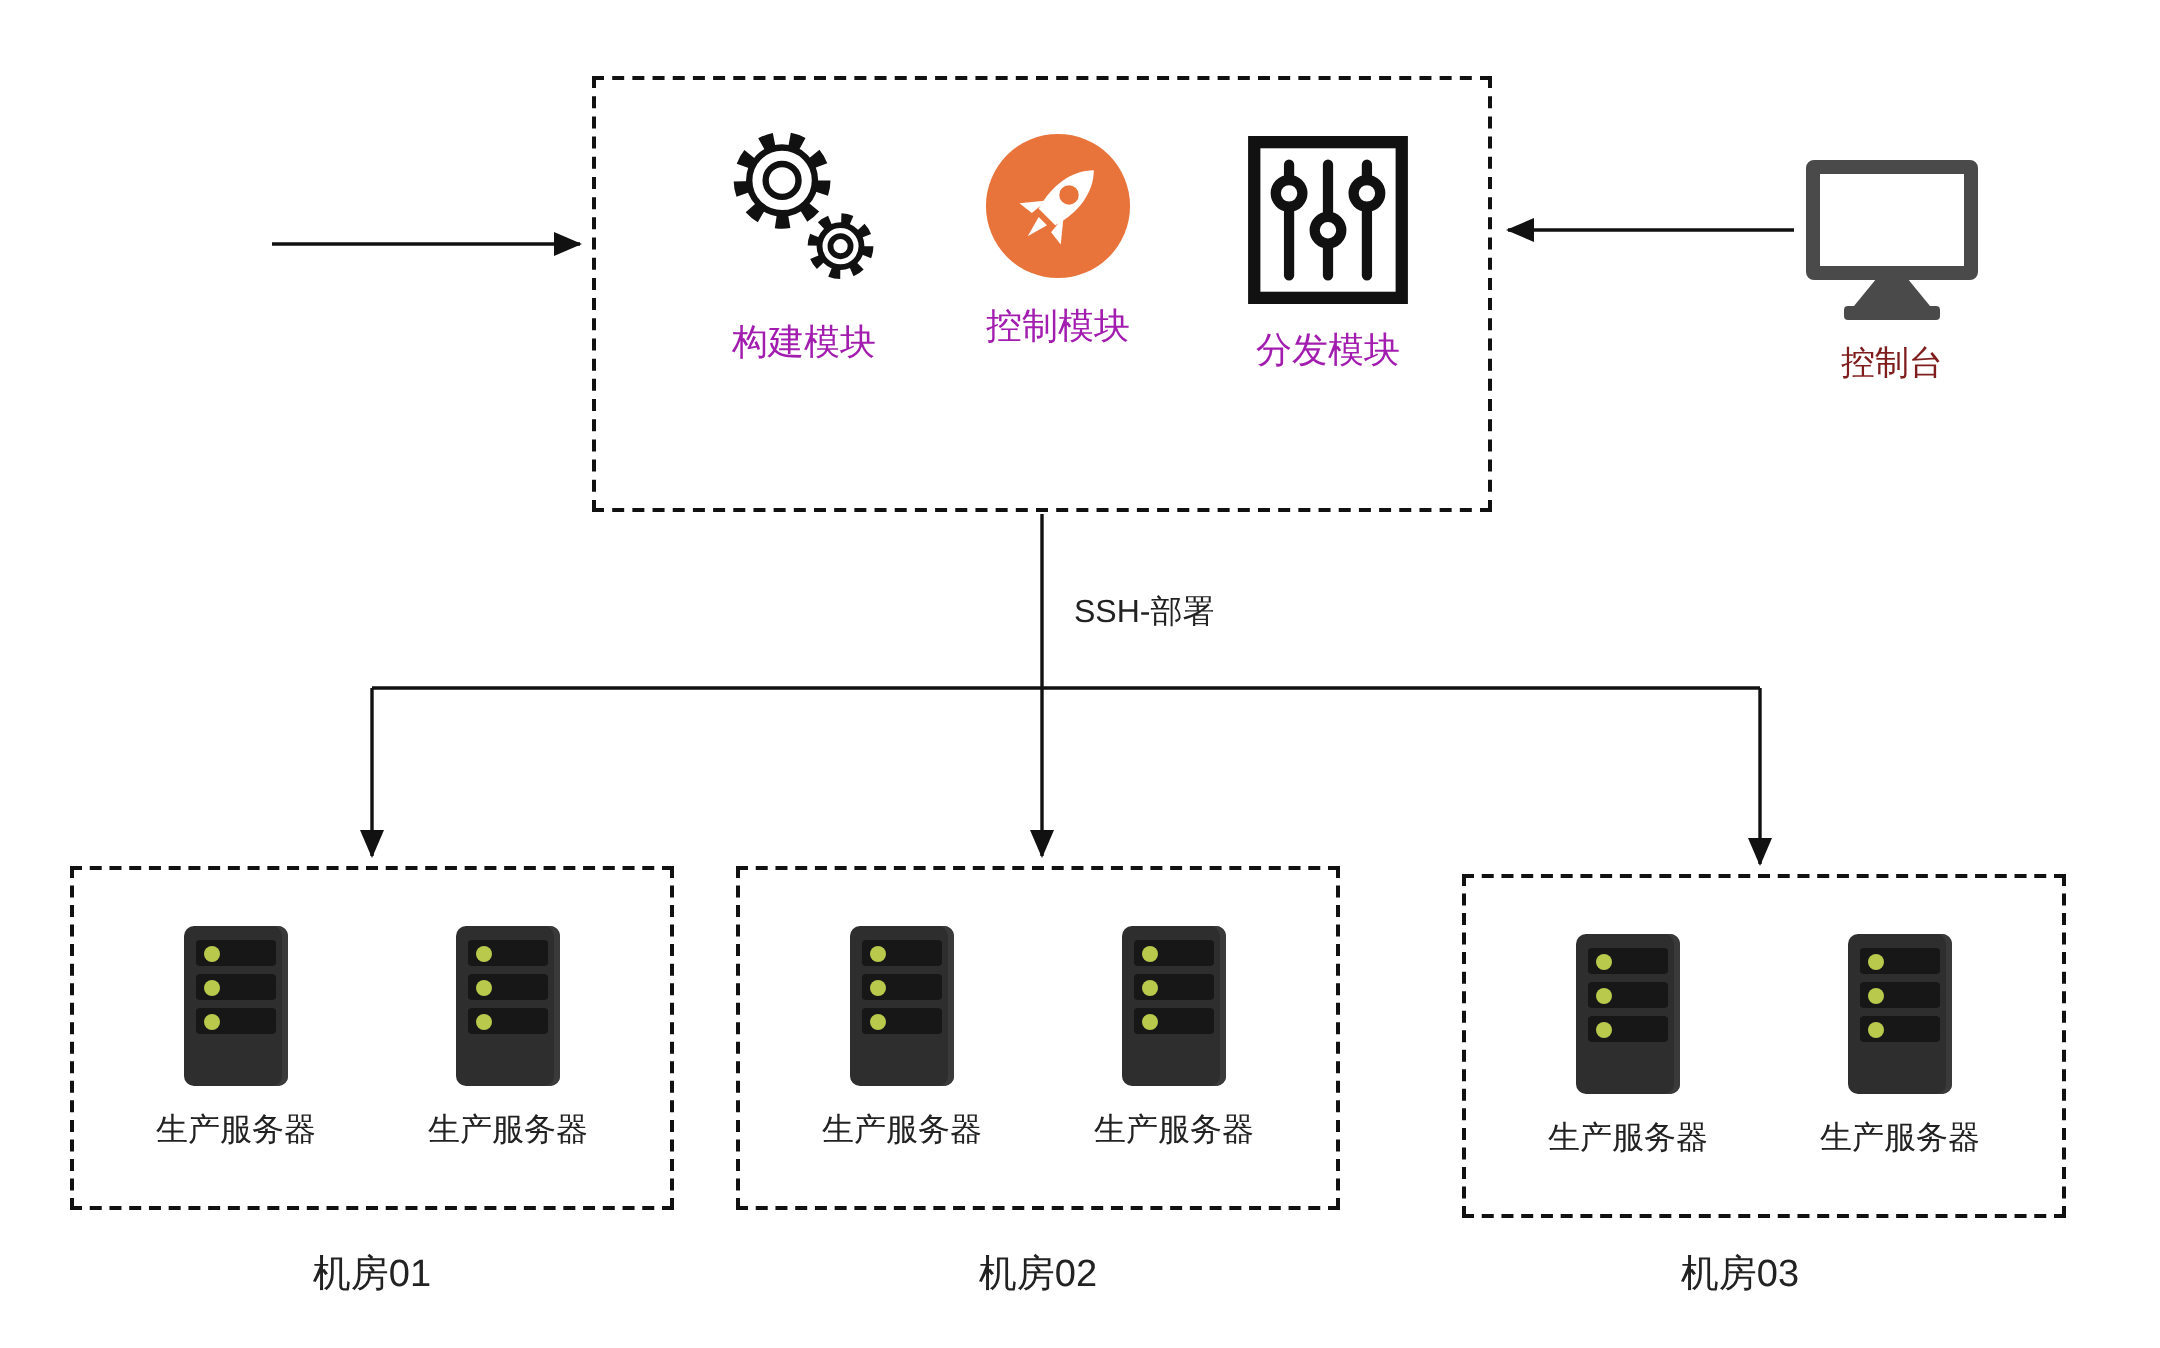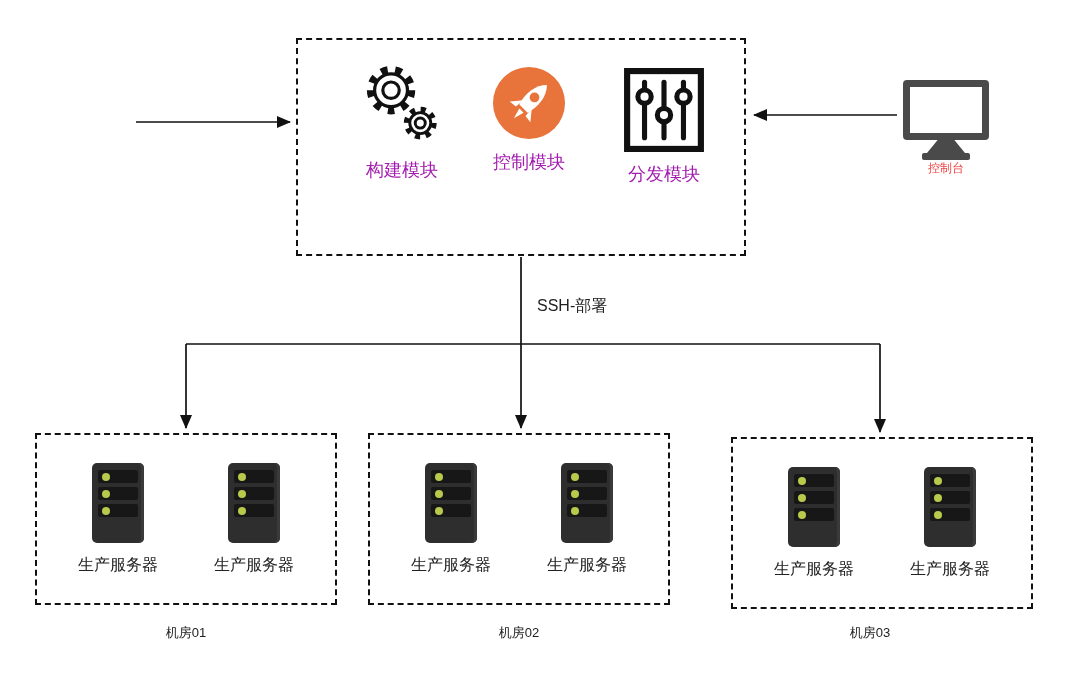--- a/index.html
+++ b/index.html
@@ -26,40 +26,40 @@
   .syncd-title { position:absolute; left:0; top:176px; width:100%; text-align:center;
                  font-size:18px; color:#222; }
 
   
   .console-unit { position:absolute; left:896px; top:80px; width:100px; text-align:center; }
   .monitor-screen { width:86px; height:60px; margin:0 auto; background:#fff;
                     border:7px solid #4a4a4a; border-radius:4px; }
   .monitor-neck { width:38px; height:13px; margin:0 auto; background:#4a4a4a;
                   clip-path:polygon(28% 0, 72% 0, 100% 100%, 0 100%); }
   .monitor-base { width:48px; height:7px; margin:0 auto; background:#4a4a4a; border-radius:2px; }
-  .console-label { font-size:12px; color:#ef4444; }
+  .console-label { margin-top:10px; font-size:17px; color:#7f1d1d; }
 
   
   .ssh-label { position:absolute; left:537px; top:296px; font-size:16px; color:#222; }
 
   
   .dc-box { position:absolute; width:302px; height:172px; border:2px dashed #111; background:#fff;
             display:flex; justify-content:center; gap:24px; padding-top:28px; }
   .dc-1 { left:35px;  top:433px; }
   .dc-2 { left:368px; top:433px; }
   .dc-3 { left:731px; top:437px; }
   .server-unit { width:112px; display:flex; flex-direction:column; align-items:center; }
   .server-rack { width:52px; height:80px; background:#2e2e2e; border-radius:5px;
                  padding-top:7px; box-shadow:inset -3px 0 0 #3a3a3a; }
   .server-slot { width:40px; height:13px; margin:0 auto 4px auto; background:#171717;
                  border-radius:2px; display:flex; align-items:center; }
   .server-led { width:8px; height:8px; border-radius:50%; background:#b9c94c; margin-left:4px; }
   .server-label { margin-top:12px; font-size:16px; color:#222; white-space:nowrap; }
 
-  .dc-label { position:absolute; top:624px; font-size:13px; color:#222; text-align:center; }
+  .dc-label { position:absolute; top:624px; font-size:19px; color:#222; text-align:center; }
   .dc-label-1 { left:35px;  width:302px; }
   .dc-label-2 { left:368px; width:302px; }
   .dc-label-3 { left:805px; width:130px; }
 
   
   .watermark { position:absolute; left:890px; top:598px; width:186px; text-align:center; }
   .watermark-title { font-family:"Liberation Serif","DejaVu Serif",serif; font-style:italic;
                      font-weight:900; font-size:27px; color:#2f2e28; letter-spacing:1px;
                      line-height:1.05; }
   .watermark-url { font-size:16px; color:#6b6b6b; letter-spacing:1px; margin-top:1px; }

